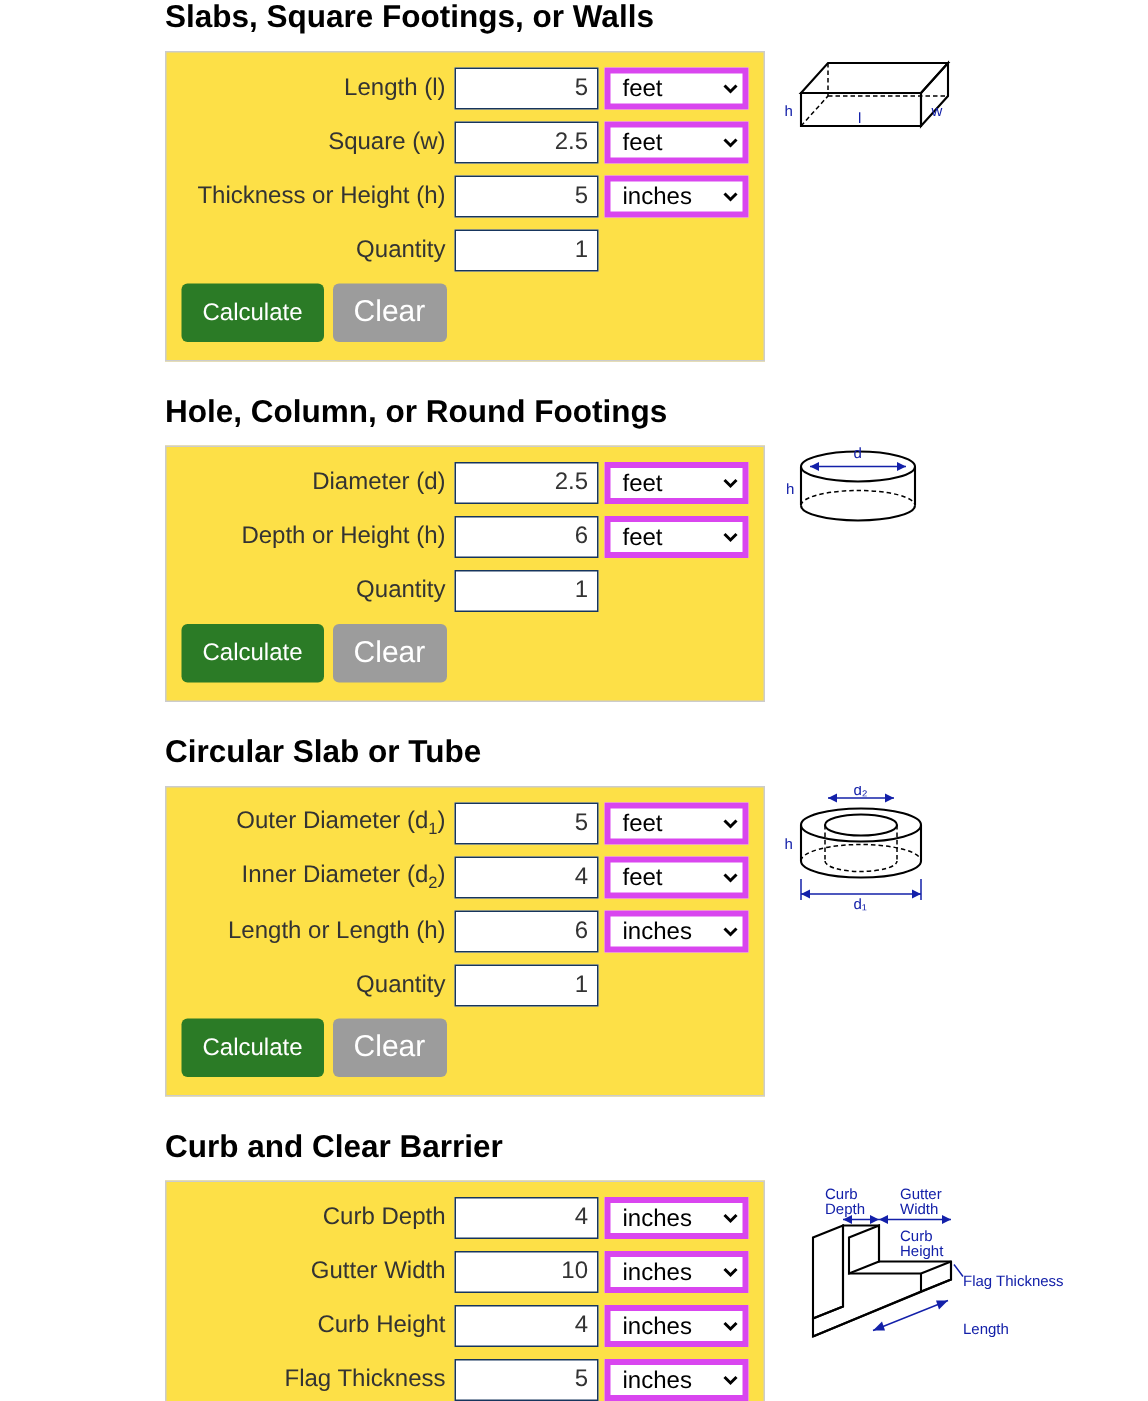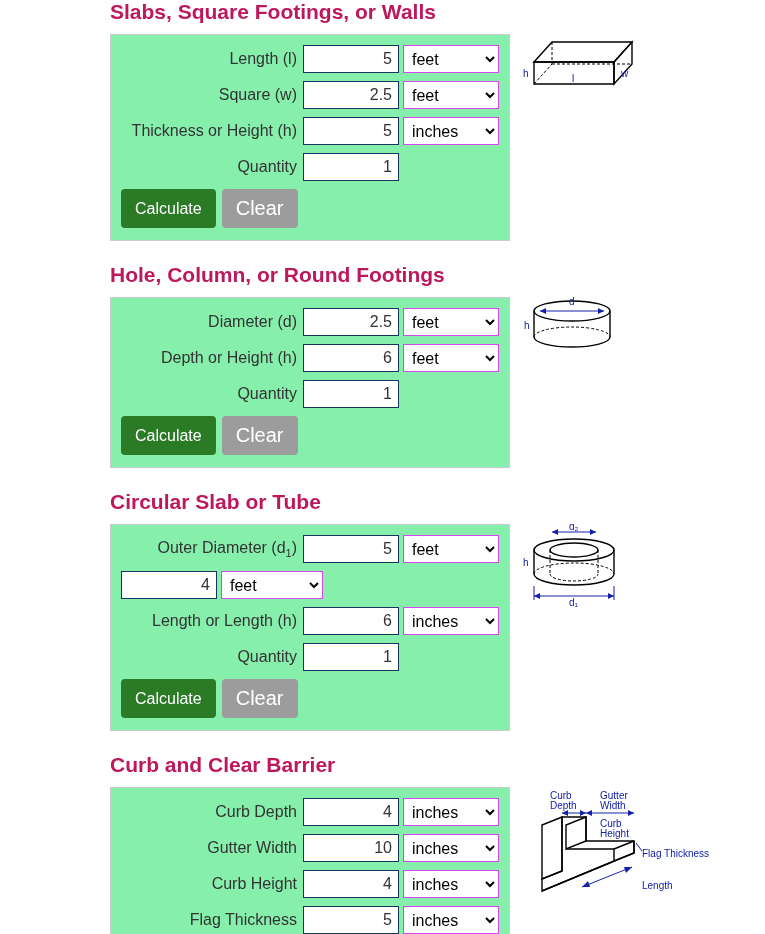--- a/index.html
+++ b/index.html
@@ -7,28 +7,28 @@
     padding: 0 0 0 110px;
     font-family: Arial, Helvetica, sans-serif;
     font-size: 16px;
     color: #333;
     background: #fff;
     width: 765px;
     box-sizing: border-box;
   }
   .section { margin-bottom: 22px; }
   h2 {
-    color: #be185d;
+    color: #000000;
     font-size: 21px;
     font-weight: bold;
     margin: 0 0 10px 0;
   }
   .panel-row { display: flex; align-items: flex-start; gap: 12px; }
   .panel {
-    background: #86efac;
+    background: #fde047;
     border: 1px solid #cccccc;
     padding: 10px 10px 12px 10px;
     width: 400px;
     box-sizing: border-box;
   }
   .row {
     display: flex;
     align-items: center;
     margin-bottom: 8px;
   }
@@ -48,21 +48,21 @@
     text-align: right;
     padding: 0 6px;
     font-size: 16px;
     box-sizing: border-box;
     background: #fff;
     color: #333;
   }
   select {
     width: 102px;
     height: 28px;
-    border: 1px solid #d946ef;
+    border: 4px solid #d946ef;
     font-size: 16px;
     background: #fff;
     margin-left: 4px;
     padding-left: 4px;
     box-sizing: border-box;
   }
   .btnrow {
     display: flex;
     gap: 6px;
     margin-top: 4px;
@@ -196,20 +196,23 @@
       <div class="row">
         <div class="label">
           <span>Outer Diameter (d</span><span class="sub">1</span><span>)</span>
         </div>
         <input type="text" value="5" style="">
         <select>
           <option>feet</option><option>inches</option>
         </select>
       </div>
       <div class="row">
+        <div class="label">
+          <span>Inner Diameter (d</span><span class="sub">2</span><span>)</span>
+        </div>
         <input type="text" value="4" style="">
         <select>
           <option>feet</option><option>inches</option>
         </select>
       </div>
       <div class="row">
         <div class="label">Length or Length (h)</div>
         <input type="text" value="6" style="">
         <select>
           <option>feet</option><option selected="">inches</option>

